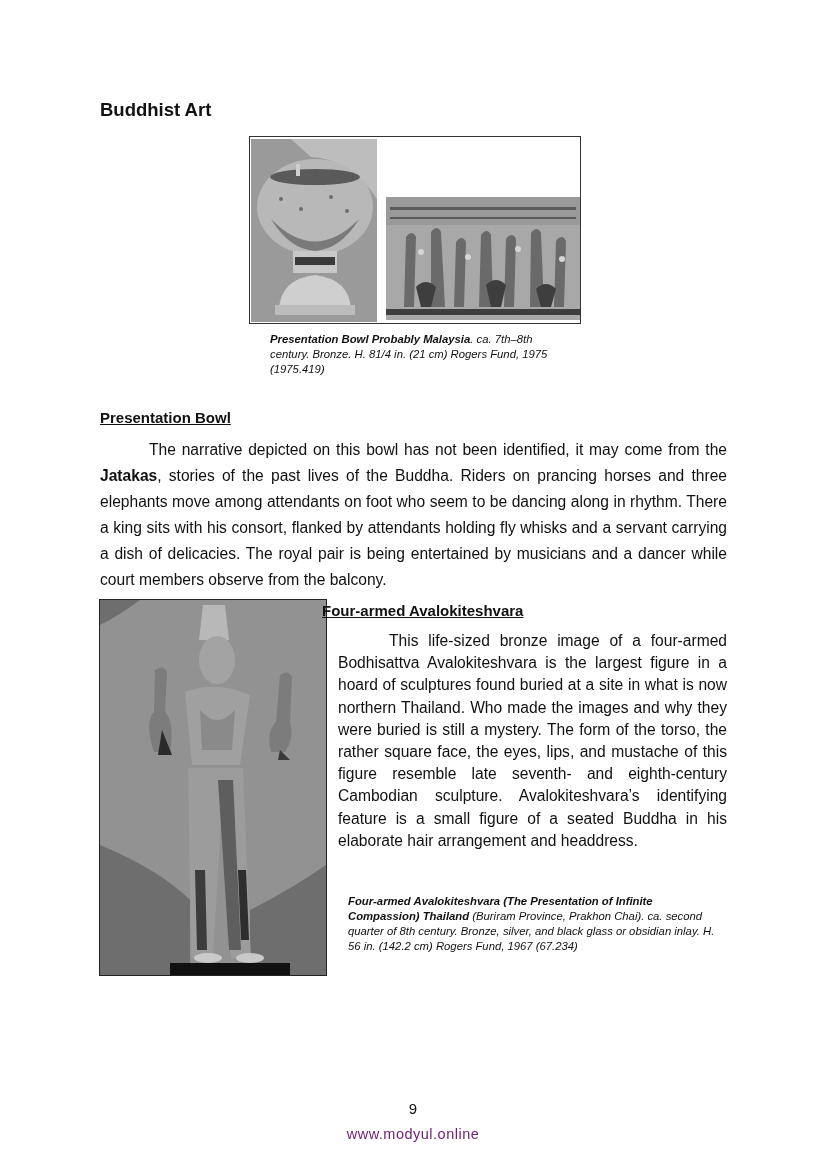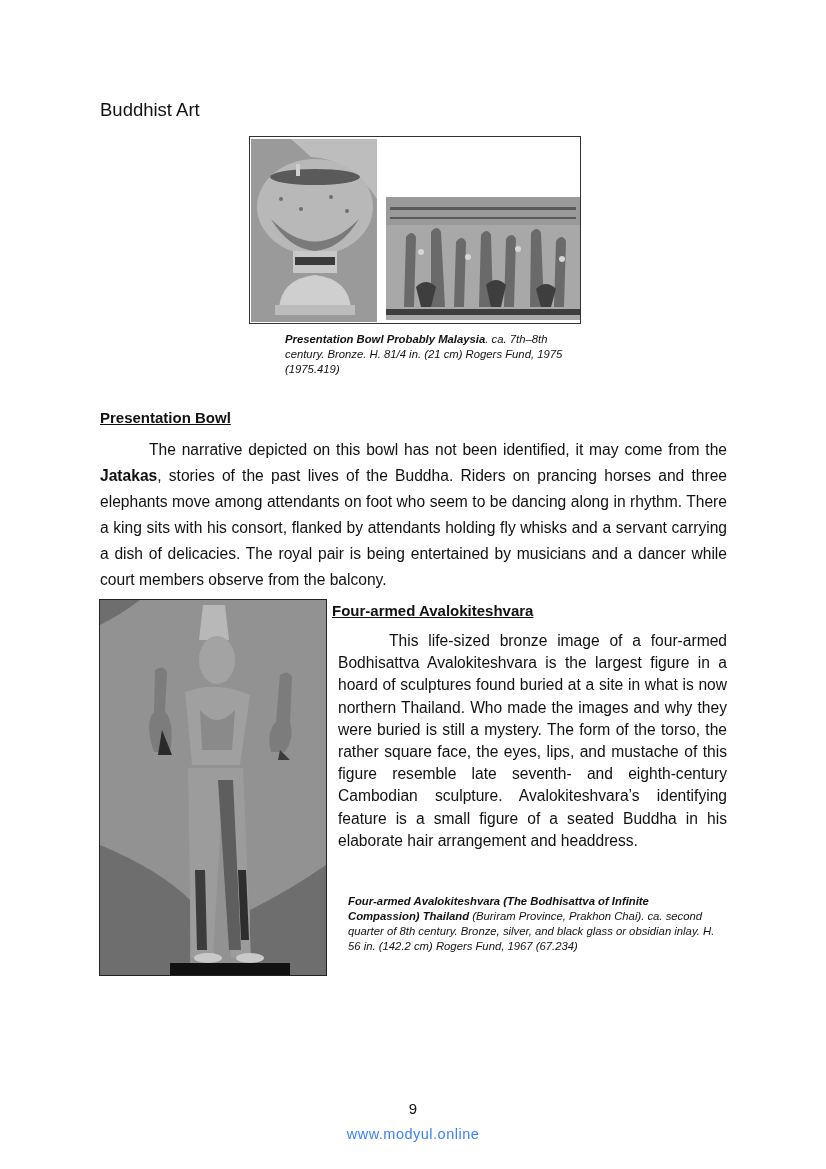--- a/index.html
+++ b/index.html
@@ -1,31 +1,31 @@
 <!DOCTYPE html>
 <html><head>
 <meta charset="utf-8">
 <style>
   html, body { margin:0; padding:0; background:#ffffff; }
   body { width:826px; height:1169px; position:relative; overflow:hidden; color:#111; font-family:"Liberation Sans", sans-serif; }
   .abs { position:absolute; }
-  .h1 { left:100px; top:99px; font-size:18.5px; font-weight:normal; margin:0; }
+  .h1 { left:100px; top:99px; font-size:18.5px; font-weight:bold; margin:0; }
   .fig1 { left:249px; top:136px; width:332px; height:188px; border:1px solid #333; background:#fff; box-sizing:border-box; }
   .cap { font-size:11.3px; font-style:italic; line-height:15px; color:#111; }
   .cap b { font-weight:bold; }
-  .cap1 { left:285px; top:332px; width:290px; }
+  .cap1 { left:270px; top:332px; width:290px; }
   .h2 { font-size:15px; font-weight:bold; margin:0;text-decoration:underline; }
   .h2a { left:100px; top:409px; }
   .para1 { left:100px; top:437px; width:627px; font-size:15.6px; line-height:26px; text-align:justify; text-indent:49px; margin:0; }
   .fig2 { left:99px; top:599px; width:228px; height:377px; border:1px solid #222; box-sizing:border-box; background:#8f8f8f; overflow:hidden; }
-  .h2b { left:332px; top:602px; }
+  .h2b { left:322px; top:602px; }
   .para2 { left:338px; top:630px; width:389px; font-size:15.6px; line-height:22.2px; text-align:justify; text-indent:51px; margin:0; }
   .cap2 { left:348px; top:894px; width:370px; }
   .pagenum { left:0; width:826px; top:1100px; text-align:center; font-size:15px; }
-  .watermark { left:0; width:826px; top:1126px; text-align:center; font-size:14.5px; color:#3b82f6; letter-spacing:0.5px; }
+  .watermark { left:0; width:826px; top:1126px; text-align:center; font-size:14.5px; color:#701a75; letter-spacing:0.5px; }
   svg { display:block; }
 </style>
 </head>
 <body>
 
 <h1 class="abs h1">Buddhist Art</h1>
 
 <div class="abs fig1">
 
   <svg class="abs" style="left:1px;top:2px;" width="126" height="183">
@@ -115,17 +115,17 @@
     <ellipse cx="150" cy="358" rx="14" ry="5" fill="#c9c9c9"></ellipse>
 
     <rect x="70" y="363" width="120" height="12" fill="#111"></rect>
   </svg>
 </div>
 
 <h2 class="abs h2 h2b">Four-armed Avalokiteshvara</h2>
 <p class="abs para2">This life-sized bronze image of a four-armed Bodhisattva Avalokiteshvara is the largest figure in a hoard of sculptures found buried at a site in what is now northern Thailand. Who made the images and why they were buried is still a mystery. The form of the torso, the rather square face, the eyes, lips, and mustache of this figure resemble late seventh- and eighth-century Cambodian sculpture. Avalokiteshvara’s identifying feature is a small figure of a seated Buddha in his elaborate hair arrangement and headdress.</p>
 
 <div class="abs cap cap2">
-  <b>Four-armed Avalokiteshvara (The Bodhisattva of Infinite Compassion) Thailand</b><span> (Buriram Province, Prakhon Chai). ca. second quarter of 8th century. Bronze, silver, and black glass or obsidian inlay. H. 56 in. (142.2 cm) Rogers Fund, 1967 (67.234)</span>
+  <b>Four-armed Avalokiteshvara (The Presentation of Infinite Compassion) Thailand</b><span> (Buriram Province, Prakhon Chai). ca. second quarter of 8th century. Bronze, silver, and black glass or obsidian inlay. H. 56 in. (142.2 cm) Rogers Fund, 1967 (67.234)</span>
 </div>
 
 <div class="abs pagenum">9</div>
 <div class="abs watermark">www.modyul.online</div>
 
 </body></html>

